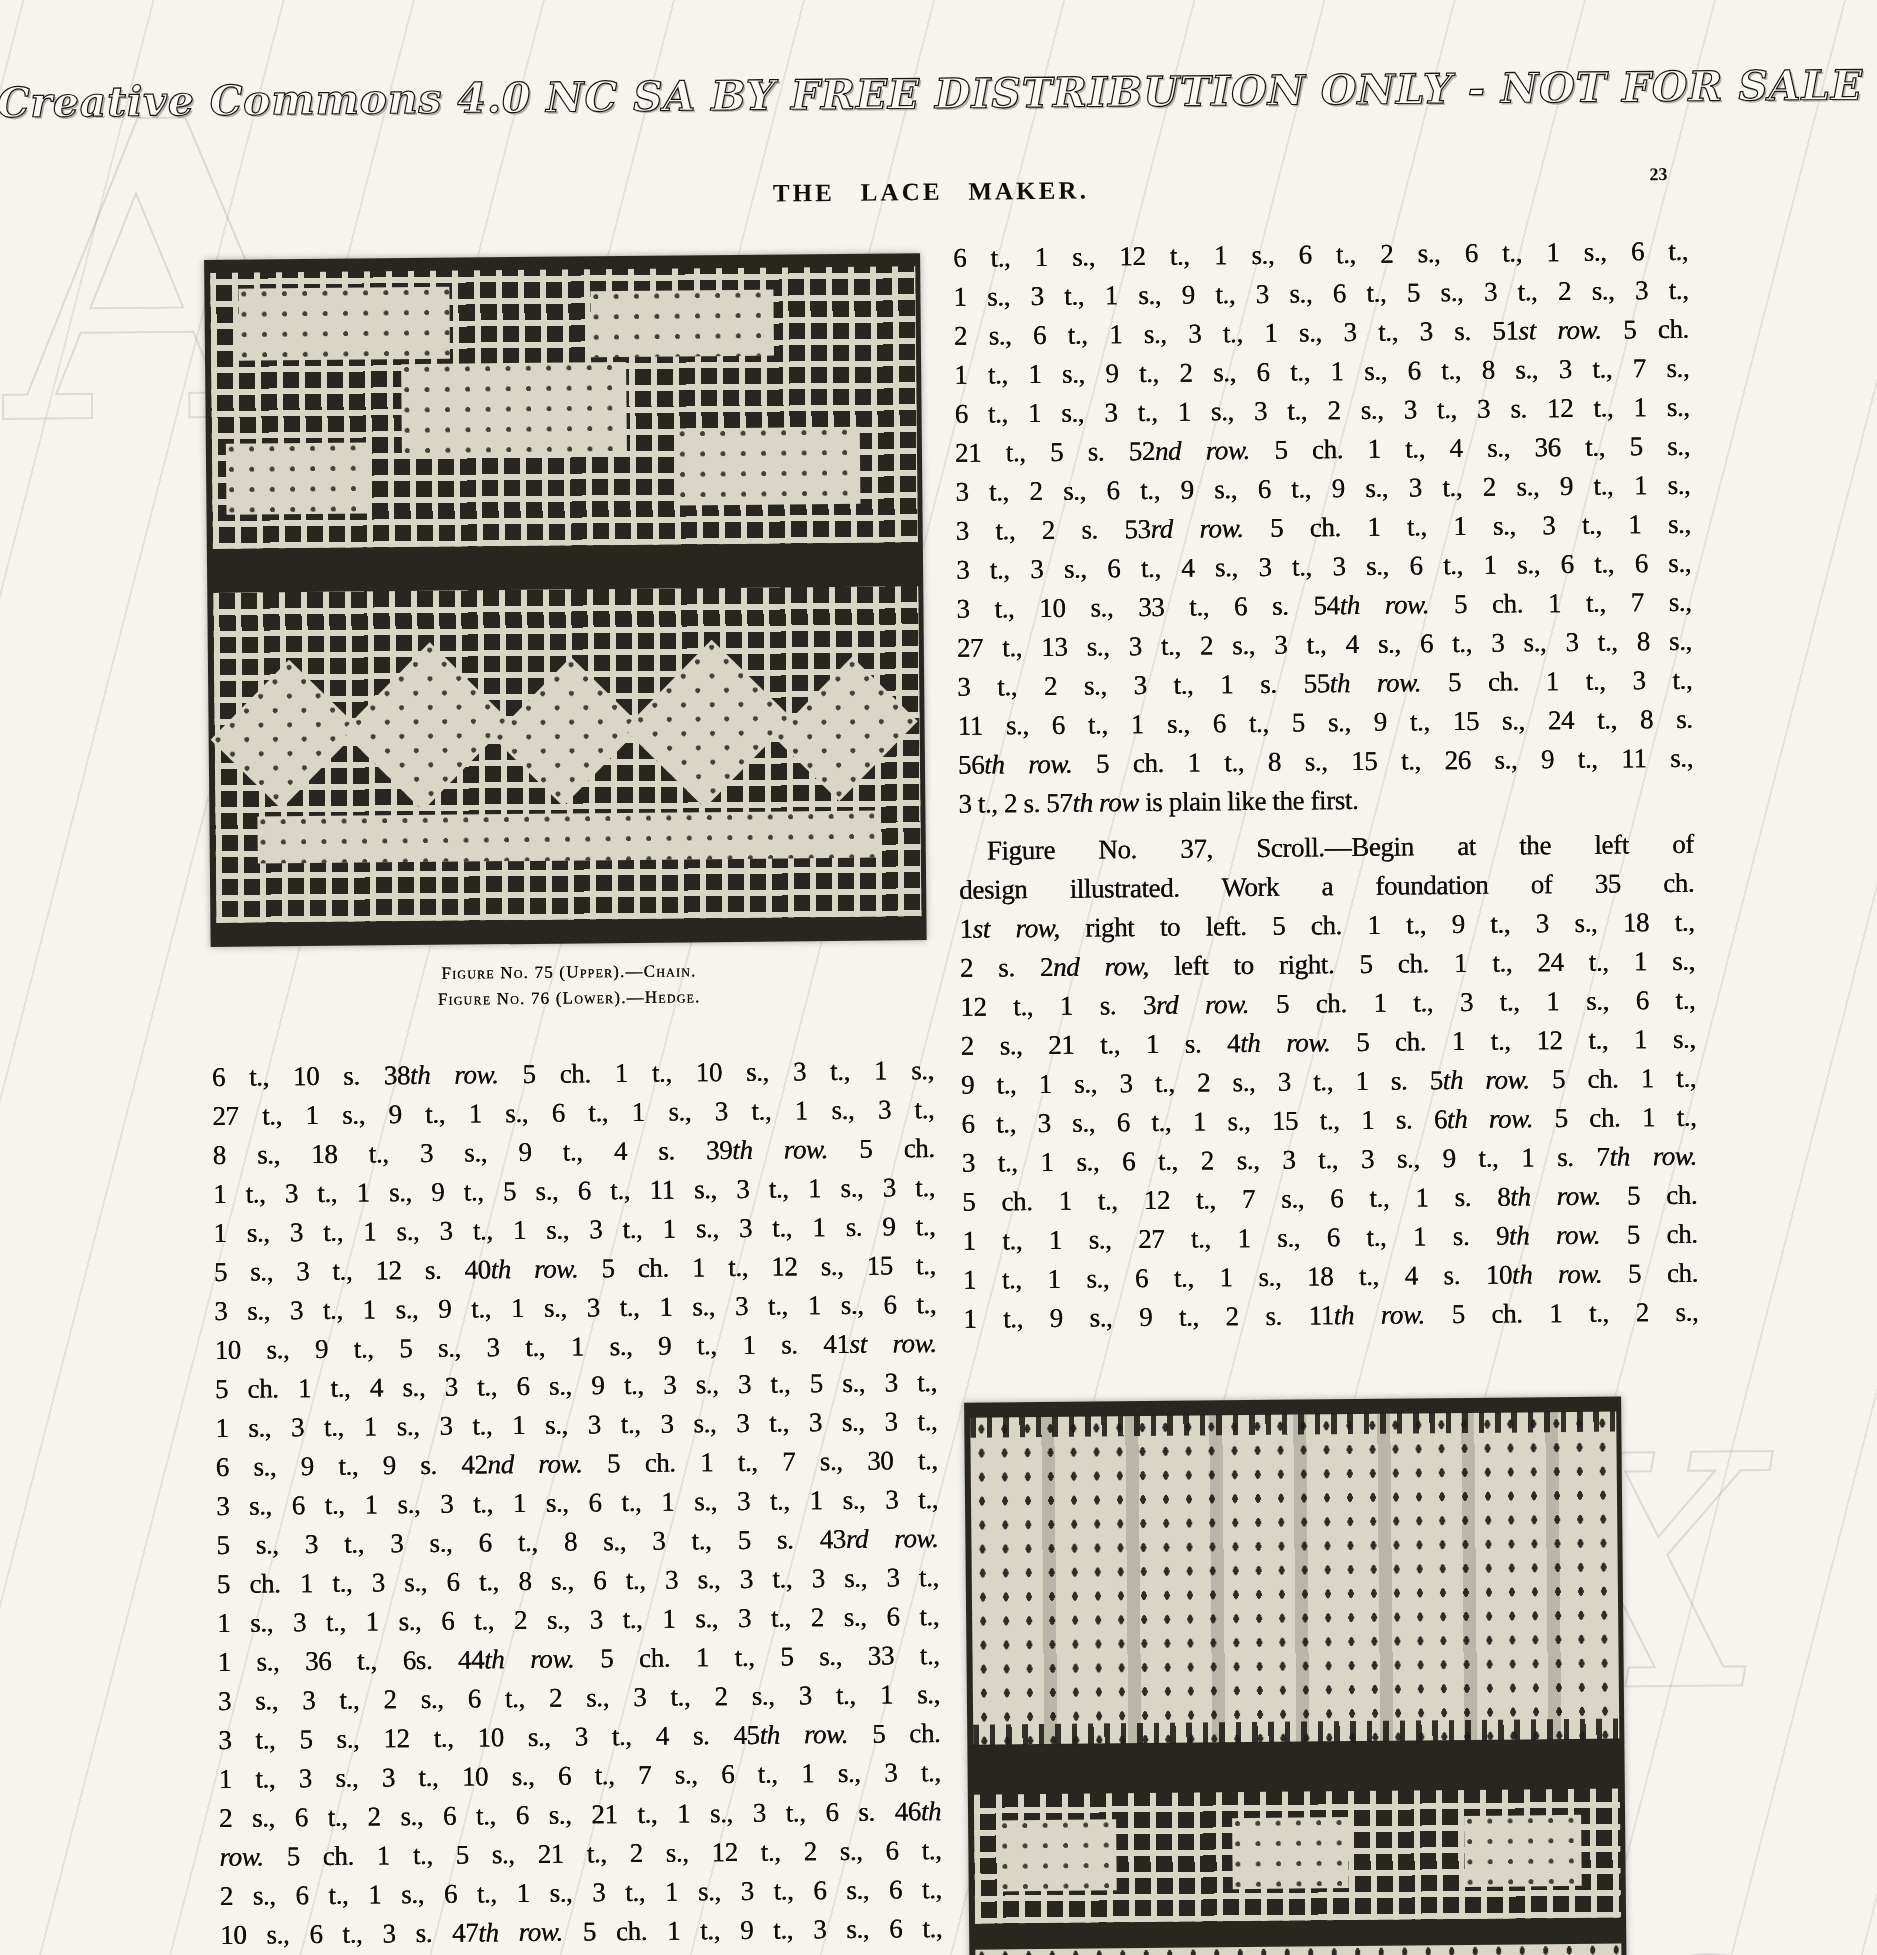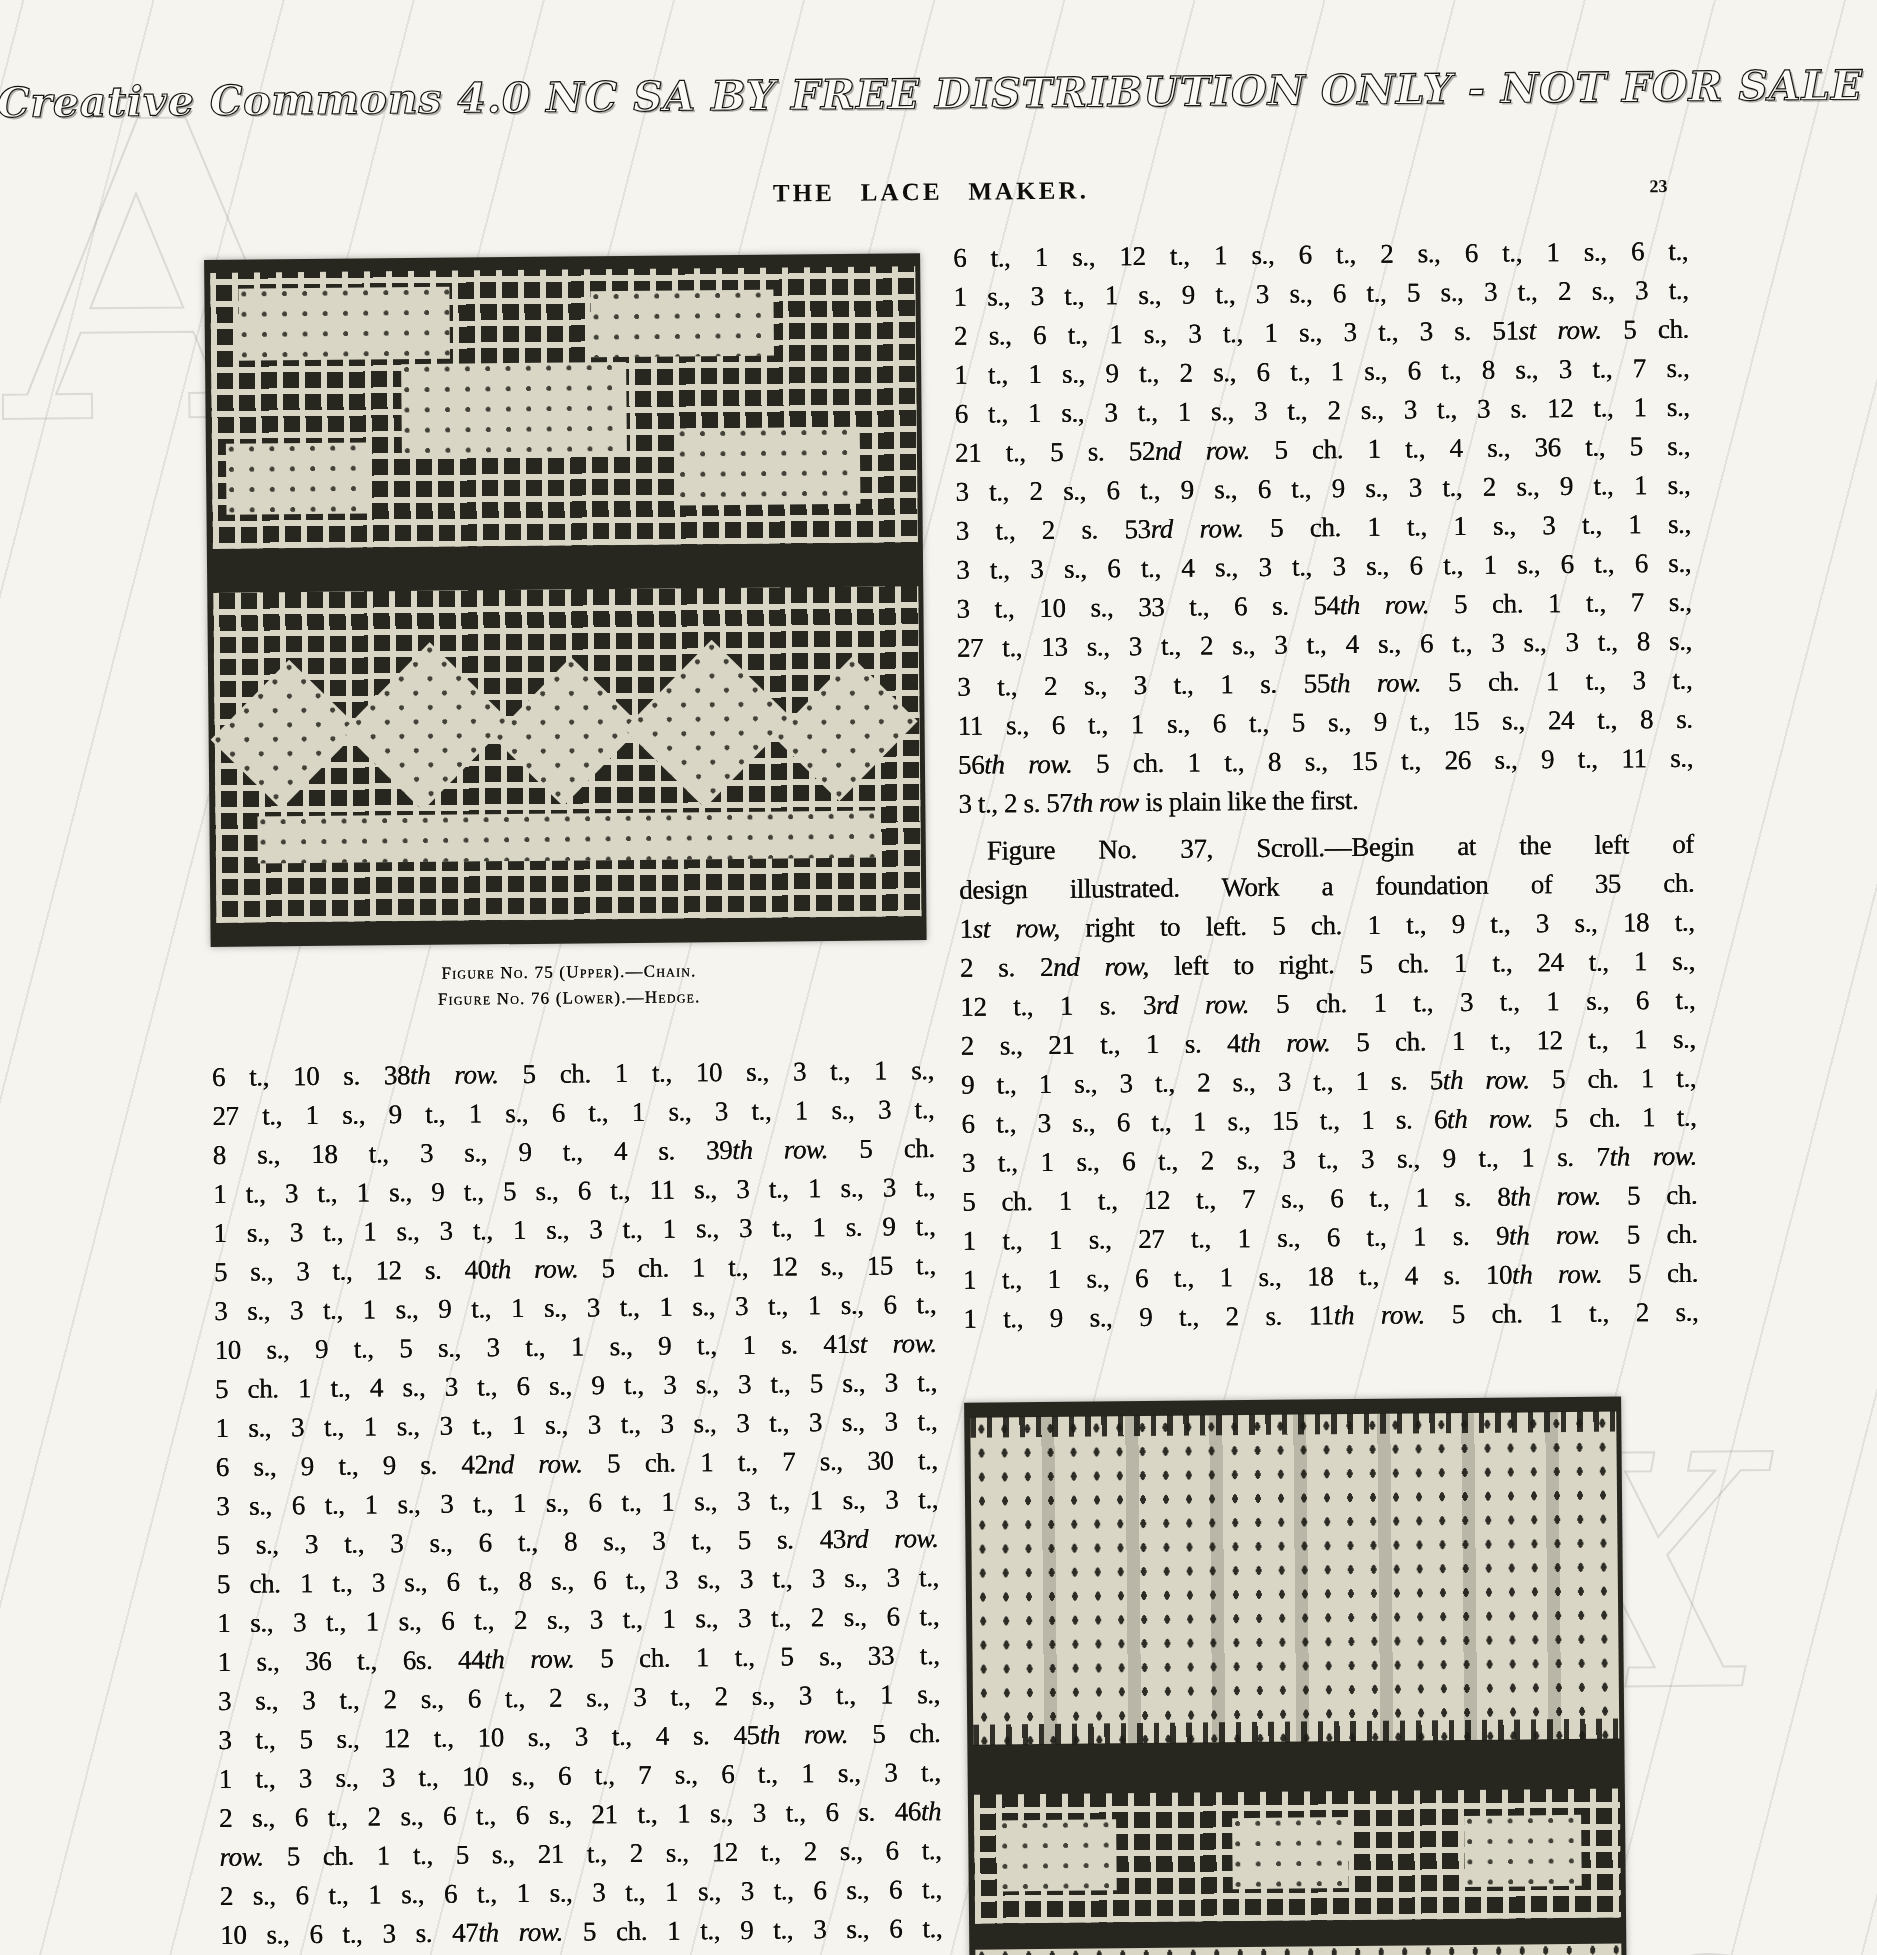--- a/index.html
+++ b/index.html
@@ -20,21 +20,21 @@
   #wm-x{left:1509px;top:1392px;font-size:321px;font-style:italic;}
   #wm-ry{left:1521px;top:1818px;font-size:352px;font-style:italic;}
   
   .outlined{font-family:"DejaVu Serif",serif;font-style:italic;font-weight:bold;
     color:#fcfbf7;-webkit-text-stroke:1.2px #161511;text-shadow:2px 2px 0 rgba(25,25,20,0.30);
     white-space:nowrap;}
   #banner{position:absolute;top:70px;left:0;width:100%;text-align:center;font-size:41px;letter-spacing:0.8px;z-index:3;}
   
   #header-title{position:absolute;top:178px;left:0;width:100%;text-align:center;
     font-size:25px;font-weight:bold;letter-spacing:3.1px;word-spacing:16.4px;z-index:3;}
-  #page-number{position:absolute;top:183px;left:1657px;font-size:18px;font-weight:bold;z-index:3;}
+  #page-number{position:absolute;top:171px;left:1657px;font-size:18px;font-weight:bold;z-index:3;}
   
   .textcol{position:absolute;font-size:27px;letter-spacing:-0.4px;z-index:2;
     text-shadow:0.3px 0 0 currentColor;}
   .jline{height:var(--lh);line-height:var(--lh);text-align:justify;text-align-last:justify;white-space:nowrap;}
   .para1 .jline:last-child{text-align-last:left;}
   .para2 .jline:first-child{text-indent:28px;}
   #left-col{left:211px;top:1051px;width:722px;}
   #right-col-p1{left:960px;top:239px;width:735px;}
   #right-col-p2{left:960px;top:832px;width:735px;}
   

